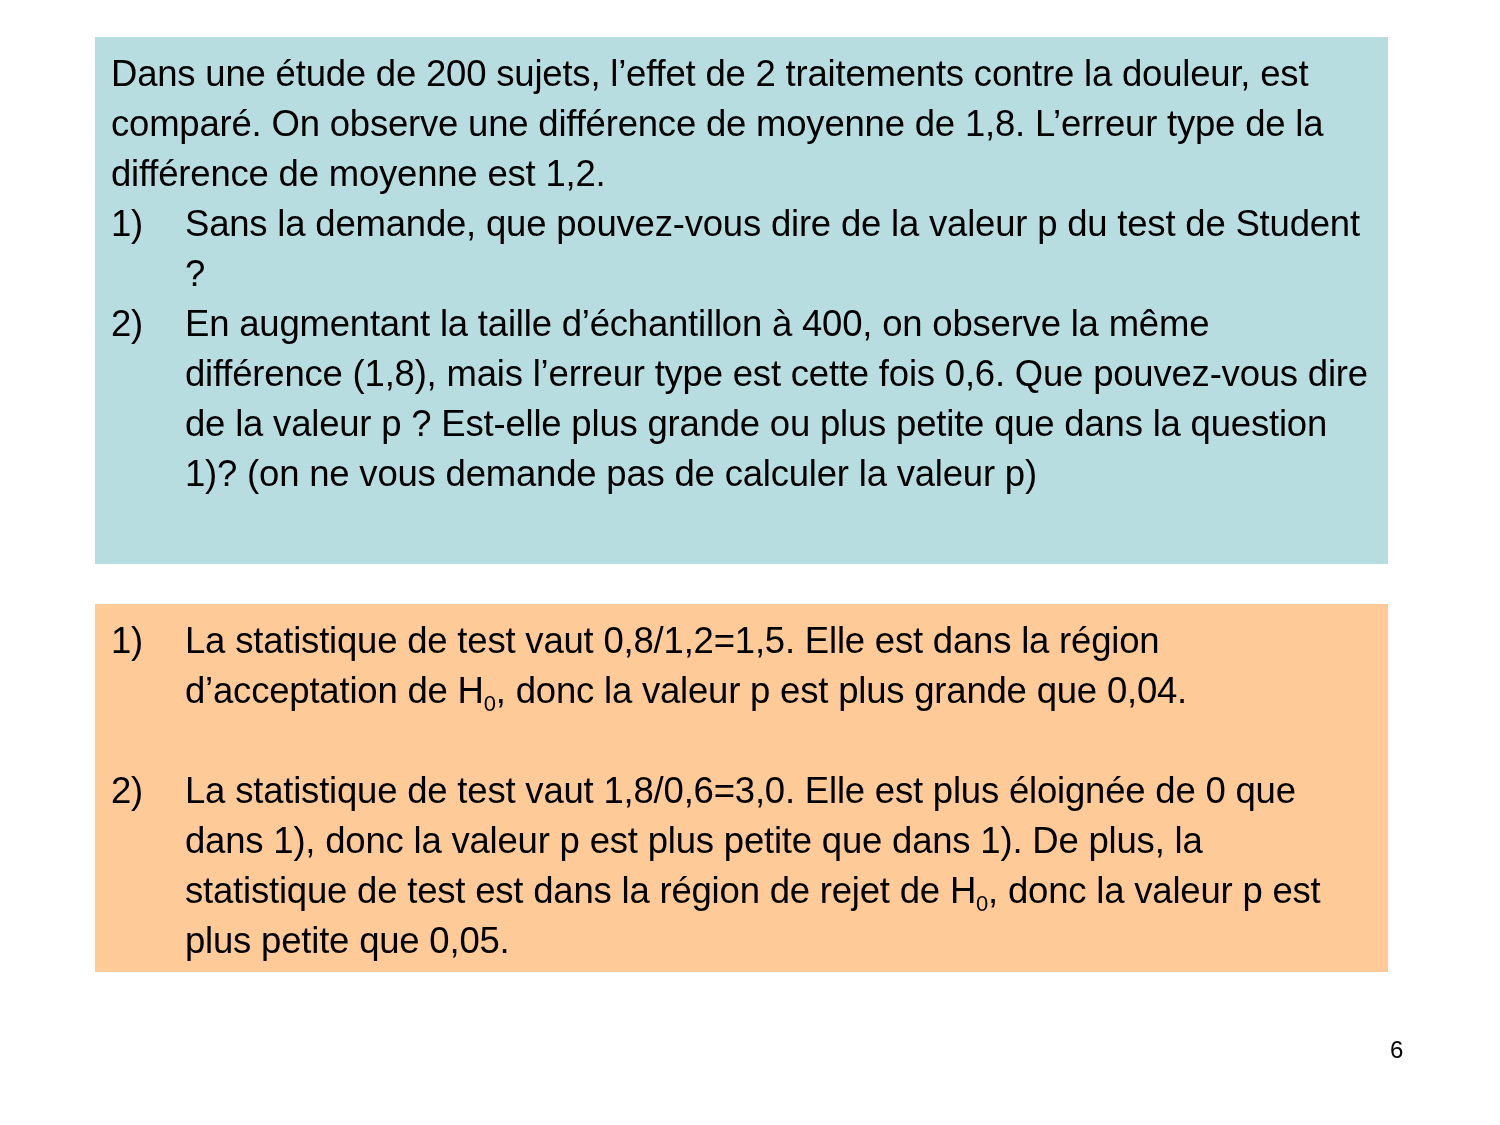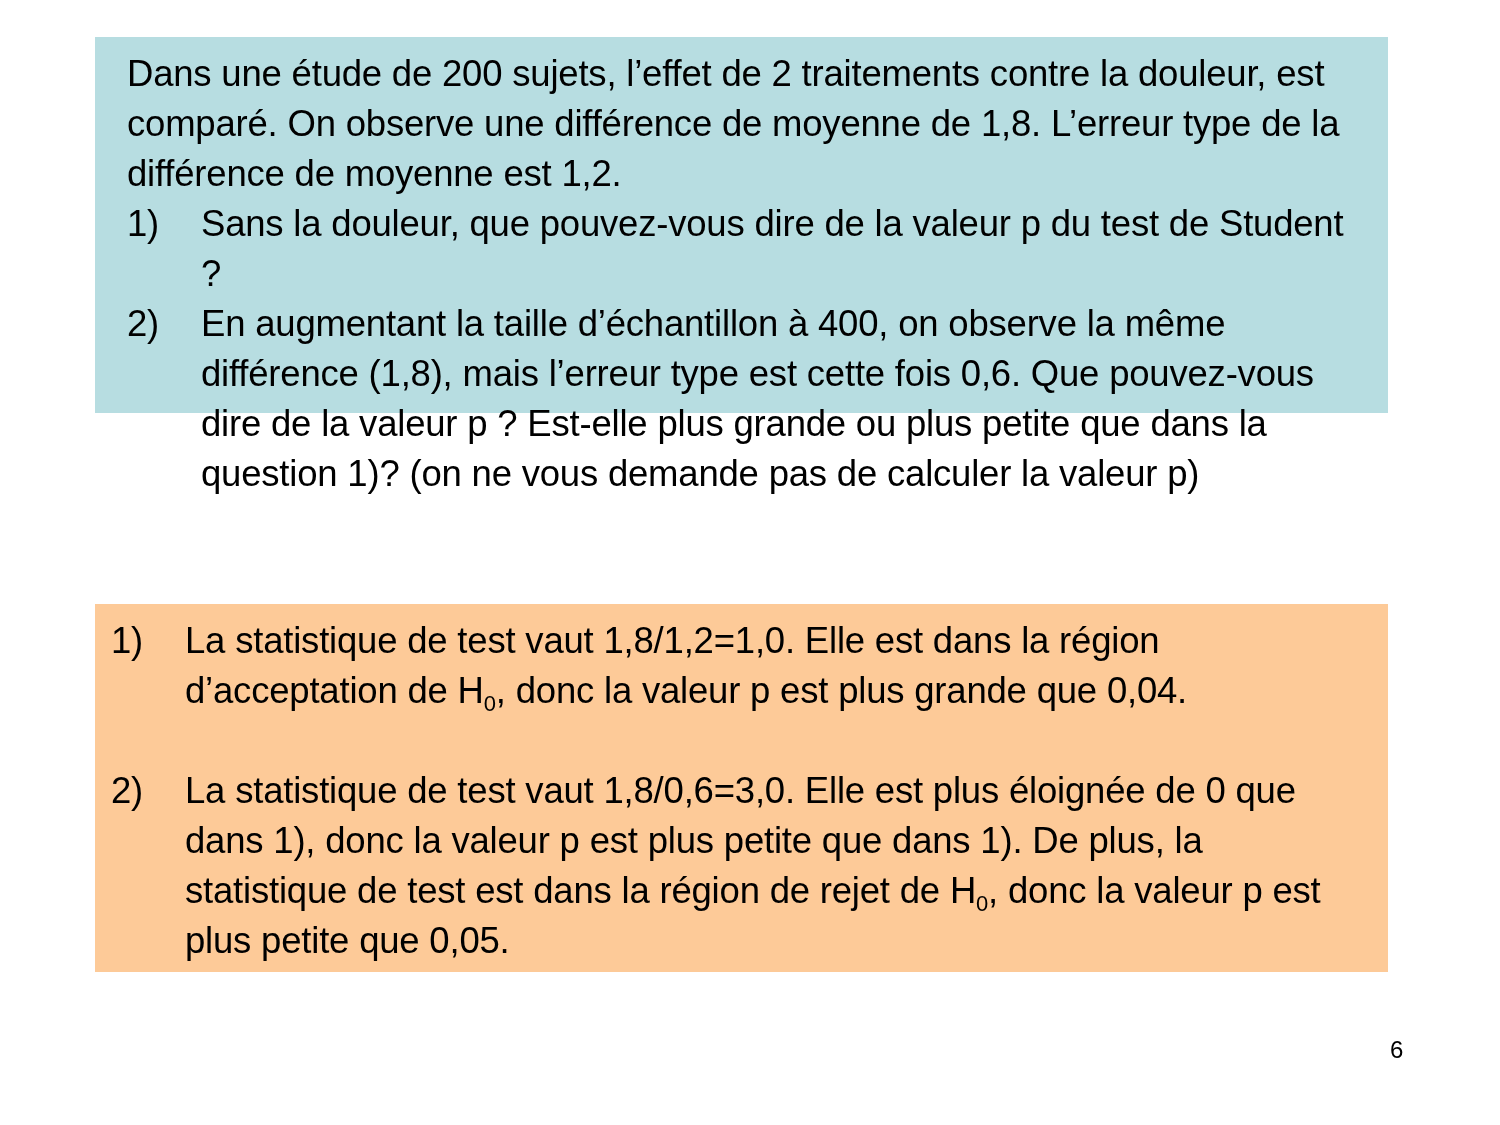--- a/index.html
+++ b/index.html
@@ -1,47 +1,47 @@
 <!DOCTYPE html>
 <html><head>
 <meta charset="utf-8">
 <style>
   html, body { margin: 0; padding: 0; background: #ffffff; }
   body { width: 1500px; height: 1125px; position: relative; overflow: hidden;
          font-family: "Liberation Sans", sans-serif; color: #000; }
   .box { position: absolute; left: 95px; width: 1293px; box-sizing: border-box; }
-  .question-box { top: 37px; height: 376px; background: #b7dde1; padding: 12px 20px 0 32px; }
+  .question-box { top: 37px; height: 527px; background: #b7dde1; padding: 12px 20px 0 16px; }
   .answer-box { top: 604px; height: 368px; background: #fdca98; padding: 12px 20px 0 16px; }
   .txt { font-size: 36.5px; line-height: 50px; letter-spacing: -0.2px; }
   .item { display: flex; }
   .num { width: 74px; flex: 0 0 74px; }
   .body { flex: 1; }
   .gap { height: 50px; }
   sub { font-size: 22px; line-height: 0; vertical-align: -8px; }
   .page-num { position: absolute; left: 1390px; top: 1036px; font-size: 24px; }
 </style>
 </head>
 <body>
 
 <div class="box question-box">
   <div class="txt">Dans une étude de 200 sujets, l’effet de 2 traitements contre la douleur, est comparé. On observe une différence de moyenne de 1,8. L’erreur type de la différence de moyenne est 1,2.</div>
   <div class="txt item">
     <span class="num">1)</span>
-    <span class="body">Sans la douleur, que pouvez-vous dire de la valeur p du test de Student ?</span>
+    <span class="body">Sans la demande, que pouvez-vous dire de la valeur p du test de Student ?</span>
   </div>
   <div class="txt item">
     <span class="num">2)</span>
     <span class="body">En augmentant la taille d’échantillon à 400, on observe la même différence (1,8), mais l’erreur type est cette fois 0,6. Que pouvez-vous dire de la valeur p ? Est-elle plus grande ou plus petite que dans la question 1)? (on ne vous demande pas de calculer la valeur p)</span>
   </div>
 </div>
 
 <div class="box answer-box">
   <div class="txt item">
     <span class="num">1)</span>
-    <span class="body"><span>La statistique de test vaut 1,8/1,2=1,0. Elle est dans la région d’acceptation de H</span><sub>0</sub><span>, donc la valeur p est plus grande que 0,04.</span></span>
+    <span class="body"><span>La statistique de test vaut 0,8/1,2=1,5. Elle est dans la région d’acceptation de H</span><sub>0</sub><span>, donc la valeur p est plus grande que 0,04.</span></span>
   </div>
   <div class="gap"></div>
   <div class="txt item">
     <span class="num">2)</span>
     <span class="body"><span>La statistique de test vaut 1,8/0,6=3,0. Elle est plus éloignée de 0 que dans 1), donc la valeur p est plus petite que dans 1). De plus, la statistique de test est dans la région de rejet de H</span><sub>0</sub><span>, donc la valeur p est plus petite que 0,05.</span></span>
   </div>
 </div>
 
 <div class="page-num">6</div>
 

